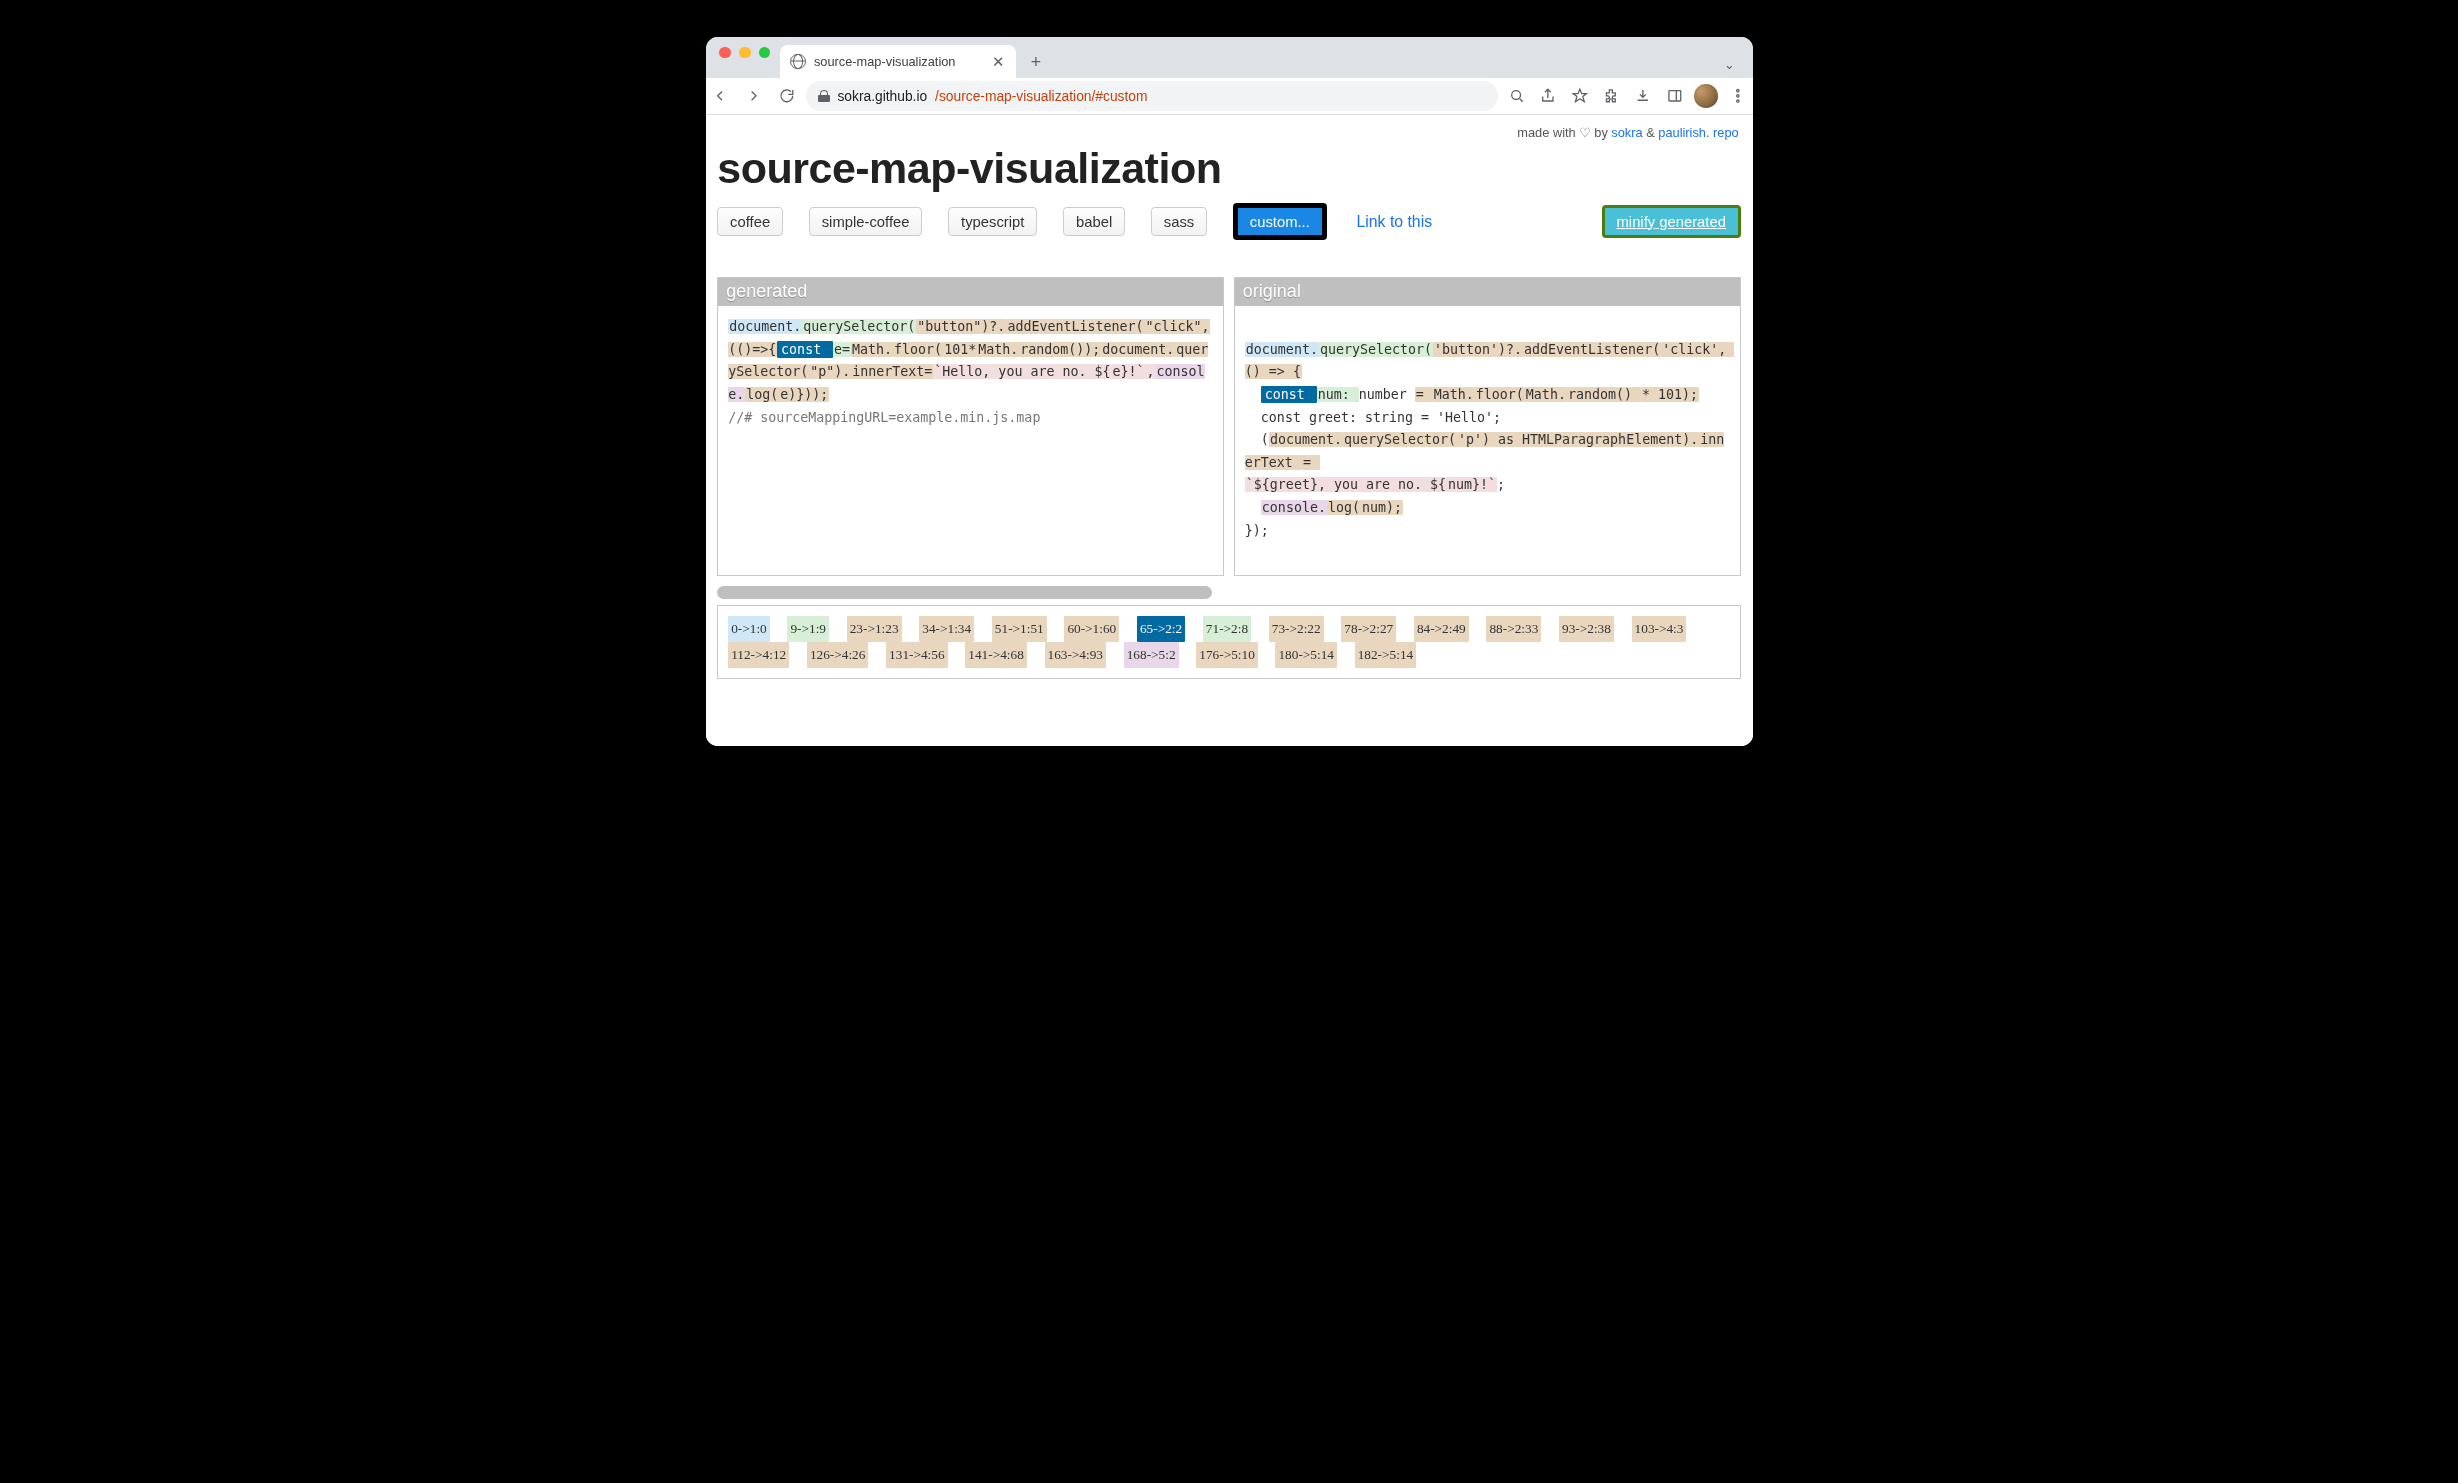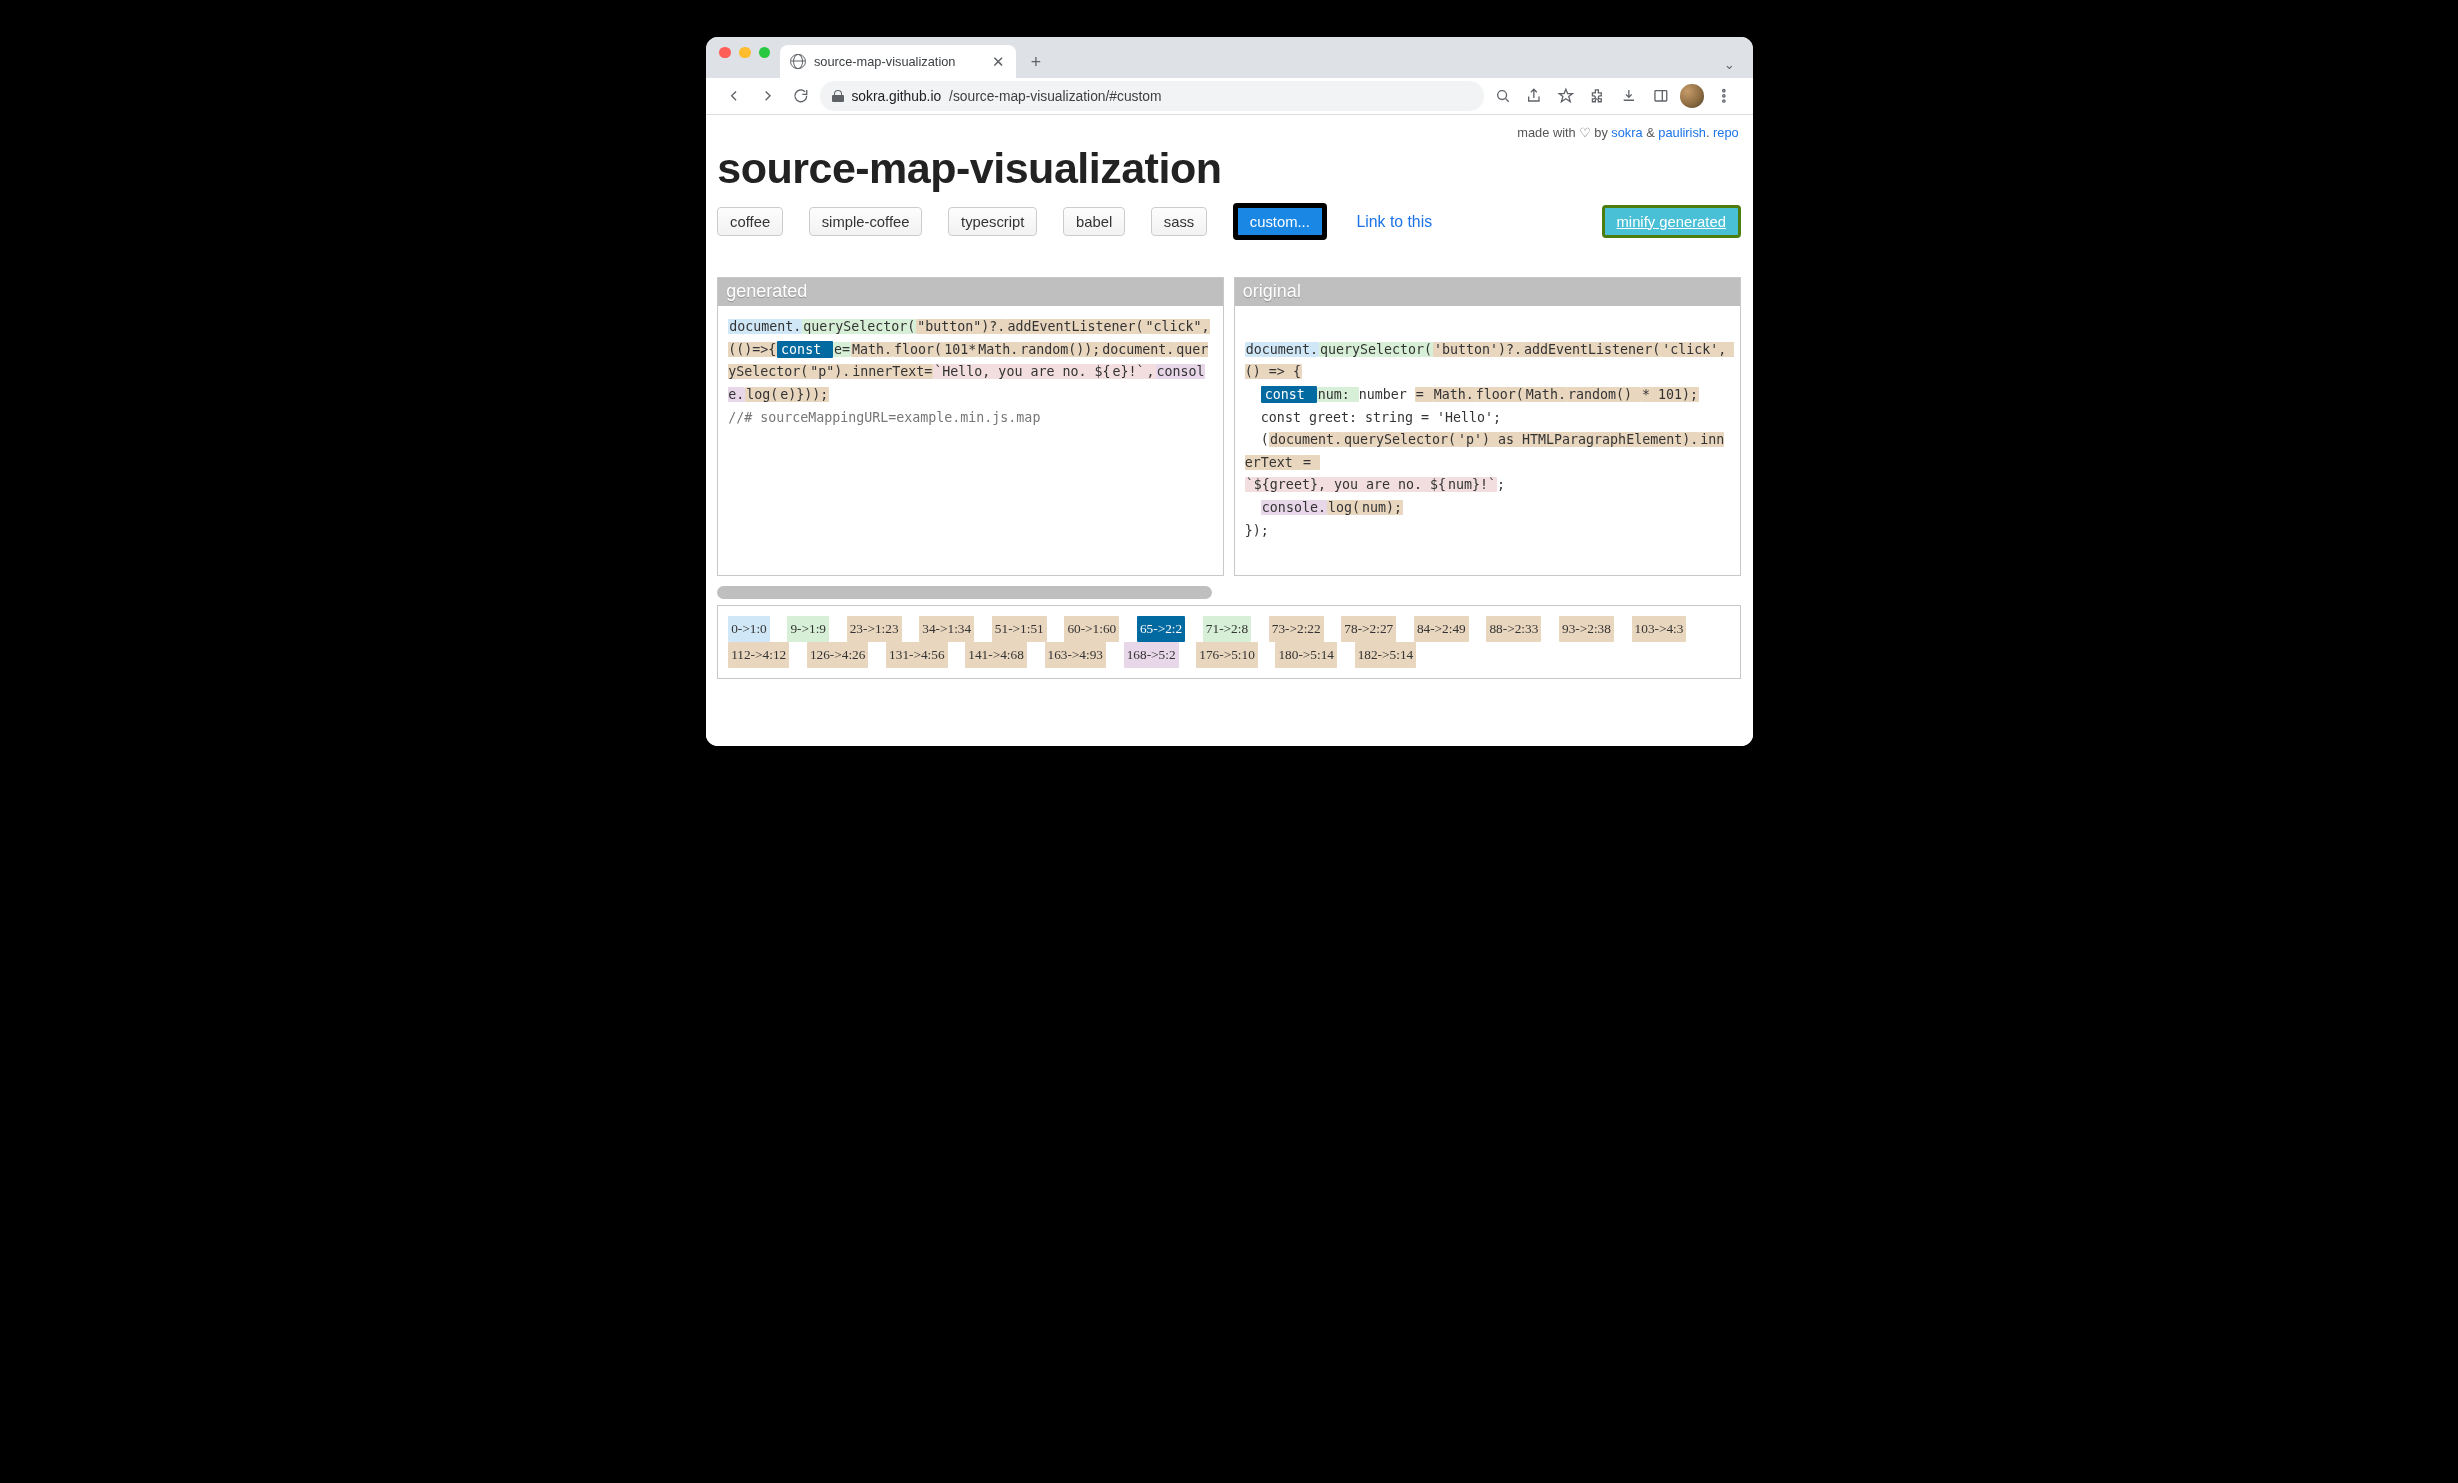--- a/index.html
+++ b/index.html
@@ -53,38 +53,38 @@
 .tab .title{flex:1;white-space:nowrap;overflow:hidden;text-overflow:ellipsis}
 .tab .x{font-size:14.8px;color:#5f6368;cursor:pointer;padding:0 2px}
 .newtab{width:27.6px;height:27.6px;display:flex;align-items:center;justify-content:center;font-size:17.7px;color:#5f6368;cursor:pointer;margin-left:5.9px;margin-bottom:2px}
 .tab-strip .spacer{flex:1}
 .tab-strip .chev { color:#5f6368; padding:0 9.9px 5.9px; font-size:12.8px; }
 .toolbar {
   height:37px;
   background:#fff;
   border-bottom:1px solid #dadce0;
   display:flex; align-items:center;
-  padding:0 14px; gap:3.9px;
+  padding:0 0; gap:3.9px;
 }
 .tool-btn{width:29.6px;height:29.6px;display:flex;align-items:center;justify-content:center;color:#5f6368;cursor:pointer;border-radius:50%;font-size:15.8px}
 .tool-btn.dis{color:#bdc1c6;cursor:default}
 .omnibox{
   flex:1; height:29.6px;
   background:#f1f3f4;
   border-radius:14.8px;
   display:flex;align-items:center;
   padding:0 11.8px;
   gap:7.9px;
   font-size:13.8px;
   color:#202124;
 }
 .lock{width:11.8px;height:11.8px;position:relative}
 .lock:before{content:"";position:absolute;bottom:0;left:0;right:0;height:6.9px;background:#5f6368;border-radius:1px}
 .lock:after{content:"";position:absolute;top:0;left:2px;right:2px;height:6.9px;border:1.6px solid #5f6368;border-bottom:none;border-radius:4.9px 4.9px 0 0}
-.url-dim{color:#404040}
+.url-dim{color:#c2410c}
 .right-icons{display:flex;gap:2px;align-items:center}
 .avatar{width:23.6px;height:23.6px;border-radius:50%;background:radial-gradient(circle at 30% 30%,#c79b6b,#8a6a3f 60%,#4a4032);}
 .content{
   flex:1;
   padding:7.9px 7.9px 11.8px;
   overflow:hidden;
   position:relative;
   background:#fff;
 }
 .credits{

